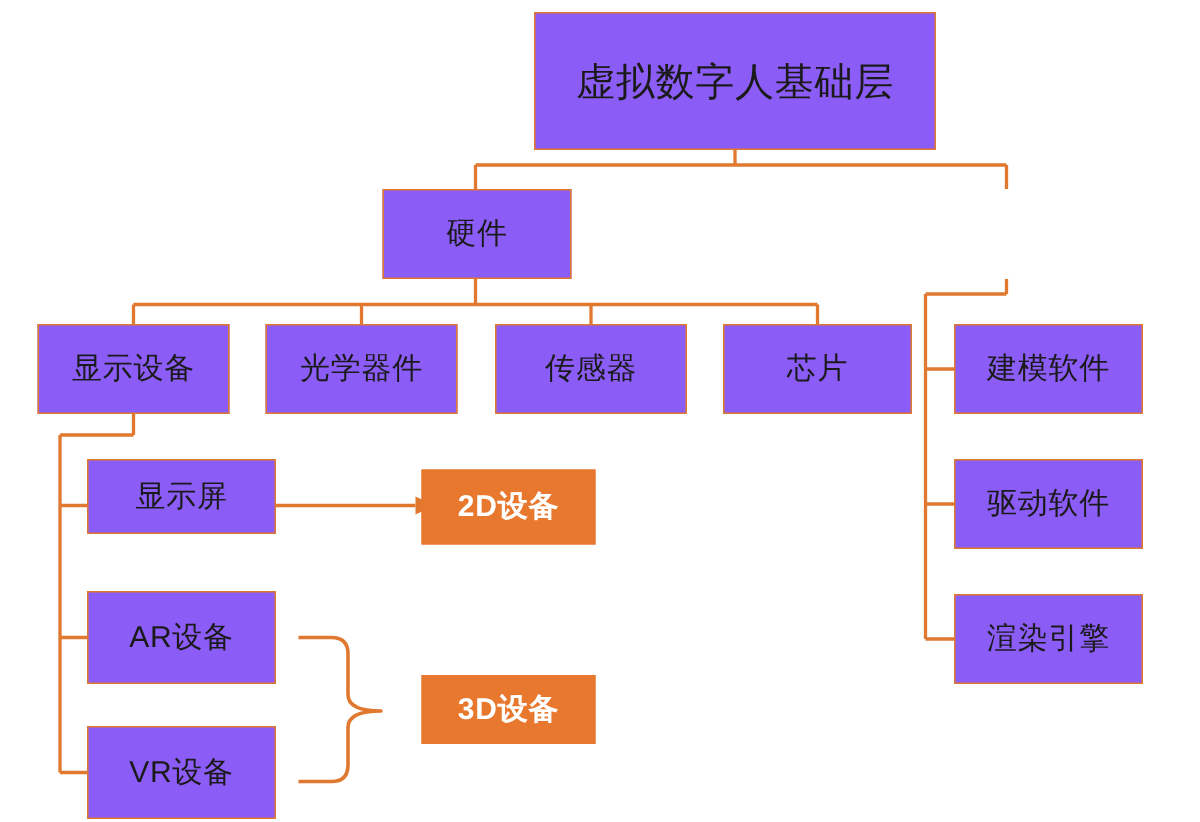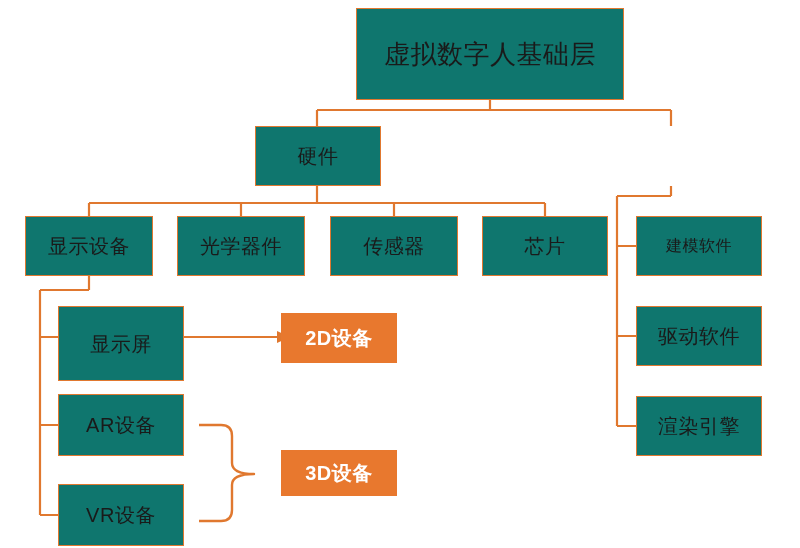--- a/index.html
+++ b/index.html
@@ -7,21 +7,21 @@
     font-family:"Liberation Sans","DejaVu Sans",sans-serif;
     width:800px;height:548px;overflow:hidden;
   }
   #diagram-root{
     position:relative;width:800px;height:548px;background:#ffffff;
   }
   svg#diagram-svg{position:absolute;left:0;top:0;width:800px;height:548px;}
   .node-box{
     position:absolute;box-sizing:border-box;
     display:flex;align-items:center;justify-content:center;
-    background:#0f766e;border:1.6px solid #E0782F;
+    background:#8b5cf6;border:1.6px solid #E0782F;
     color:#1a1a1a;letter-spacing:.5px;white-space:nowrap;
   }
   .node-box.filled{
     background:#E8782E;border:1.6px solid #E8782E;color:#ffffff;font-weight:bold;
   }
   .node-label{display:block;line-height:1;}
   #watermark{
     position:absolute;right:14px;bottom:10px;width:148px;height:56px;
     pointer-events:none;opacity:.92;
   }
@@ -64,30 +64,30 @@
       </div>
       <div class="node-box" style="left: 177px; top: 216px; width: 128px; height: 60px; font-size: 20px;">
         <span class="node-label">光学器件</span>
       </div>
       <div class="node-box" style="left: 330px; top: 216px; width: 128px; height: 60px; font-size: 20px;">
         <span class="node-label">传感器</span>
       </div>
       <div class="node-box" style="left: 482px; top: 216px; width: 126px; height: 60px; font-size: 20px;">
         <span class="node-label">芯片</span>
       </div>
-      <div class="node-box" style="left: 636px; top: 216px; width: 126px; height: 60px; font-size: 16px;">
+      <div class="node-box" style="left: 636px; top: 216px; width: 126px; height: 60px; font-size: 20px;">
         <span class="node-label">建模软件</span>
       </div>
       <div class="node-box" style="left: 636px; top: 306px; width: 126px; height: 60px; font-size: 20px;">
         <span class="node-label">驱动软件</span>
       </div>
       <div class="node-box" style="left: 636px; top: 396px; width: 126px; height: 60px; font-size: 20px;">
         <span class="node-label">渲染引擎</span>
       </div>
-      <div class="node-box" style="left: 58px; top: 306px; width: 126px; height: 75px; font-size: 20px;">
+      <div class="node-box" style="left: 58px; top: 306px; width: 126px; height: 50px; font-size: 20px;">
         <span class="node-label">显示屏</span>
       </div>
       <div class="node-box" style="left: 58px; top: 394px; width: 126px; height: 62px; font-size: 20px;">
         <span class="node-label">AR设备</span>
       </div>
       <div class="node-box" style="left: 58px; top: 484px; width: 126px; height: 62px; font-size: 20px;">
         <span class="node-label">VR设备</span>
       </div>
       <div class="node-box filled" style="left: 281px; top: 313px; width: 116px; height: 50px; font-size: 20px;">
         <span class="node-label">2D设备</span>

